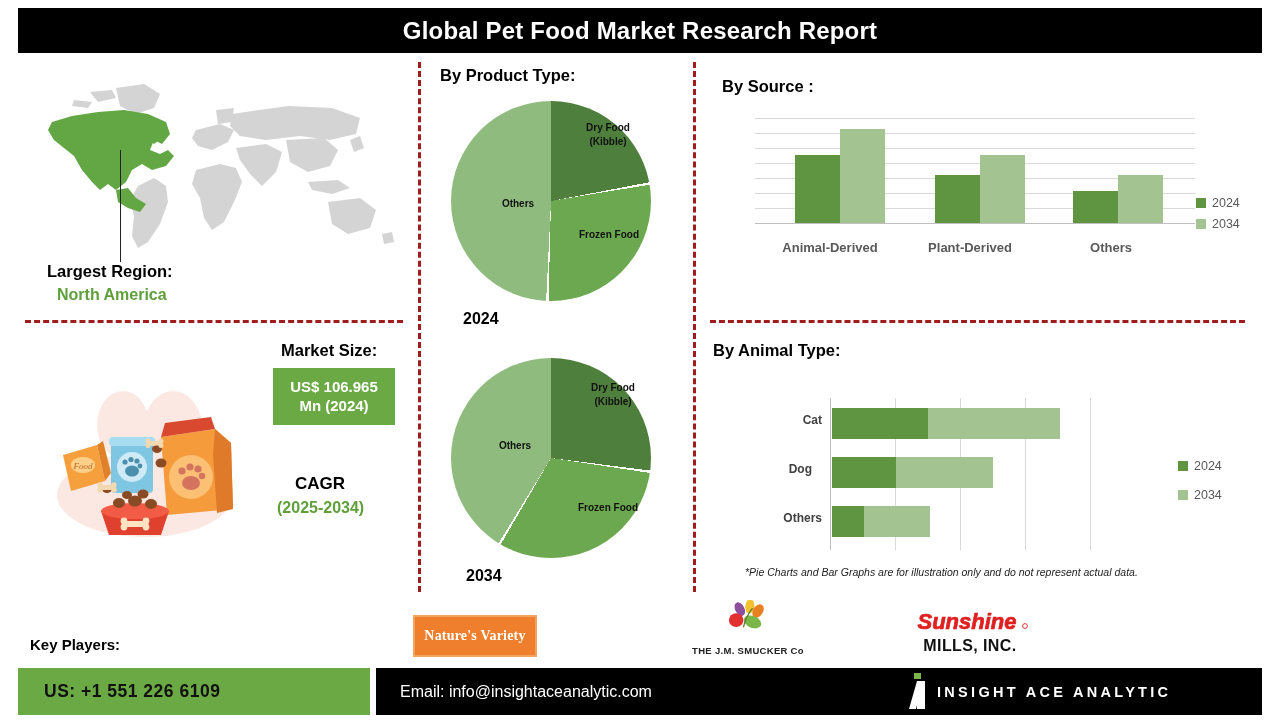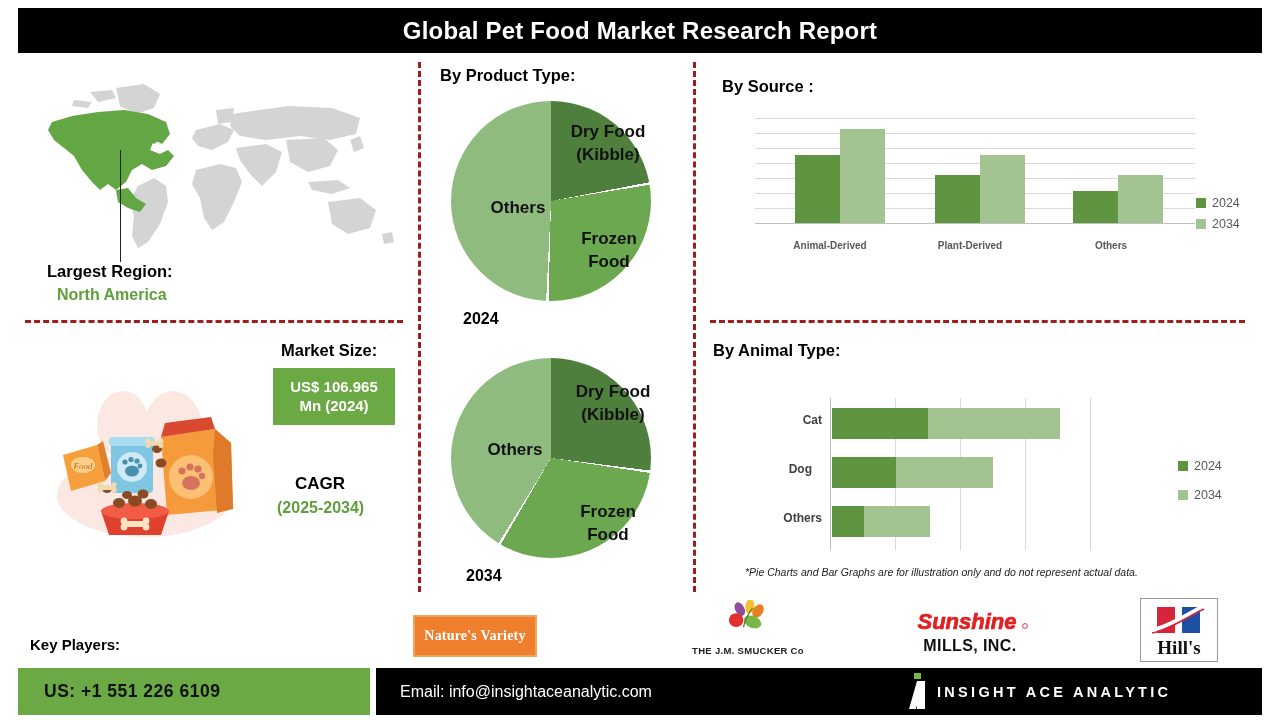--- a/index.html
+++ b/index.html
@@ -30,27 +30,27 @@
   .cagr-title{position:absolute;left:295px;top:474px;font-size:17px;font-weight:bold;color:#000;}
   .cagr-years{position:absolute;left:277px;top:499px;font-size:16px;font-weight:bold;color:#5fa03c;}
   .cagr-box{left:273px;top:525px;width:122px;height:38px;font-size:19px;}
   .petart{position:absolute;left:45px;top:385px;width:215px;height:160px;}
   .petart svg{width:100%;height:100%;}
 
   
   .sec-title{position:absolute;font-size:16.5px;font-weight:bold;color:#000;}
   .pie{position:absolute;border-radius:50%;}
   .pie-yr{position:absolute;font-size:16px;font-weight:bold;color:#000;}
-  .slice-lbl{position:absolute;font-size:17px;font-weight:bold;color:#111;text-align:center;line-height:1.35;}
+  .slice-lbl{position:absolute;font-size:10px;font-weight:bold;color:#111;text-align:center;line-height:1.35;}
 
   
   .panel{position:absolute;}
   .grid-line{position:absolute;height:1px;background:#d9d9d9;}
   .vbar{position:absolute;}
-  .axis-lbl{position:absolute;font-size:10px;font-weight:bold;color:#595959;text-align:center;}
+  .axis-lbl{position:absolute;font-size:13px;font-weight:bold;color:#595959;text-align:center;}
   .legend-item{position:absolute;display:flex;align-items:center;gap:6px;}
   .legend-sw{width:10px;height:10px;display:inline-block;}
   .legend-tx{font-size:12.5px;color:#595959;}
 
   
   .hgrid{position:absolute;width:1px;background:#d9d9d9;}
   .hbar{position:absolute;}
   .cat-lbl{position:absolute;font-size:12px;font-weight:bold;color:#404040;text-align:right;}
   .footnote{position:absolute;left:745px;top:566px;font-size:10.5px;font-style:italic;color:#222;}
 
@@ -329,30 +329,20 @@
   </div>
 
   <div class="logo" style="left:900px;top:604px;width:140px;height:52px;flex-direction:column;gap:1px;">
     <svg width="126" height="30" viewBox="0 0 126 30" xmlns="http://www.w3.org/2000/svg">
       <text x="60" y="23" text-anchor="middle" font-family="Liberation Sans, sans-serif" font-size="22" font-style="italic" font-weight="bold" fill="#e02020" stroke="#e02020" stroke-width="0.7">Sunshine</text>
       <circle cx="118" cy="20" r="2.4" fill="none" stroke="#e02020" stroke-width="0.9"></circle>
     </svg>
     <span style="font-size:16px;font-weight:bold;color:#111;letter-spacing:.4px;font-family:'Liberation Sans',sans-serif;">MILLS, INC.</span>
   </div>
 
-  <div class="logo" style="left:1140px;top:598px;width:76px;height:62px;border:1px solid #999;background:#fff;
-              flex-direction:column;gap:0;">
-    <svg width="62" height="34" viewBox="0 0 62 34" xmlns="http://www.w3.org/2000/svg">
-      <rect x="9" y="3" width="18" height="26" fill="#d6253b"></rect>
-      <rect x="34" y="3" width="18" height="26" fill="#1d4fa3"></rect>
-      <path d="M4 26 C18 24 36 12 56 2" stroke="#fff" stroke-width="4" fill="none"></path>
-      <path d="M4 29 C18 27 36 15 56 5" stroke="#d6253b" stroke-width="1.6" fill="none"></path>
-    </svg>
-    <span style="font-family:'Liberation Serif',serif;font-size:19px;font-weight:bold;color:#111;line-height:1;">Hill's</span>
-  </div>
 
   <div class="phone-bar">
     <span class="phone-tx">US: +1 551 226 6109</span>
   </div>
   <div class="black-bar">
     <span class="email-tx">Email: info@insightaceanalytic.com</span>
   </div>
   <div class="brandwrap">
     <svg width="30" height="38" viewBox="0 0 30 38" xmlns="http://www.w3.org/2000/svg">
       <rect x="9" y="0" width="7" height="6" fill="#7ab648"></rect>

